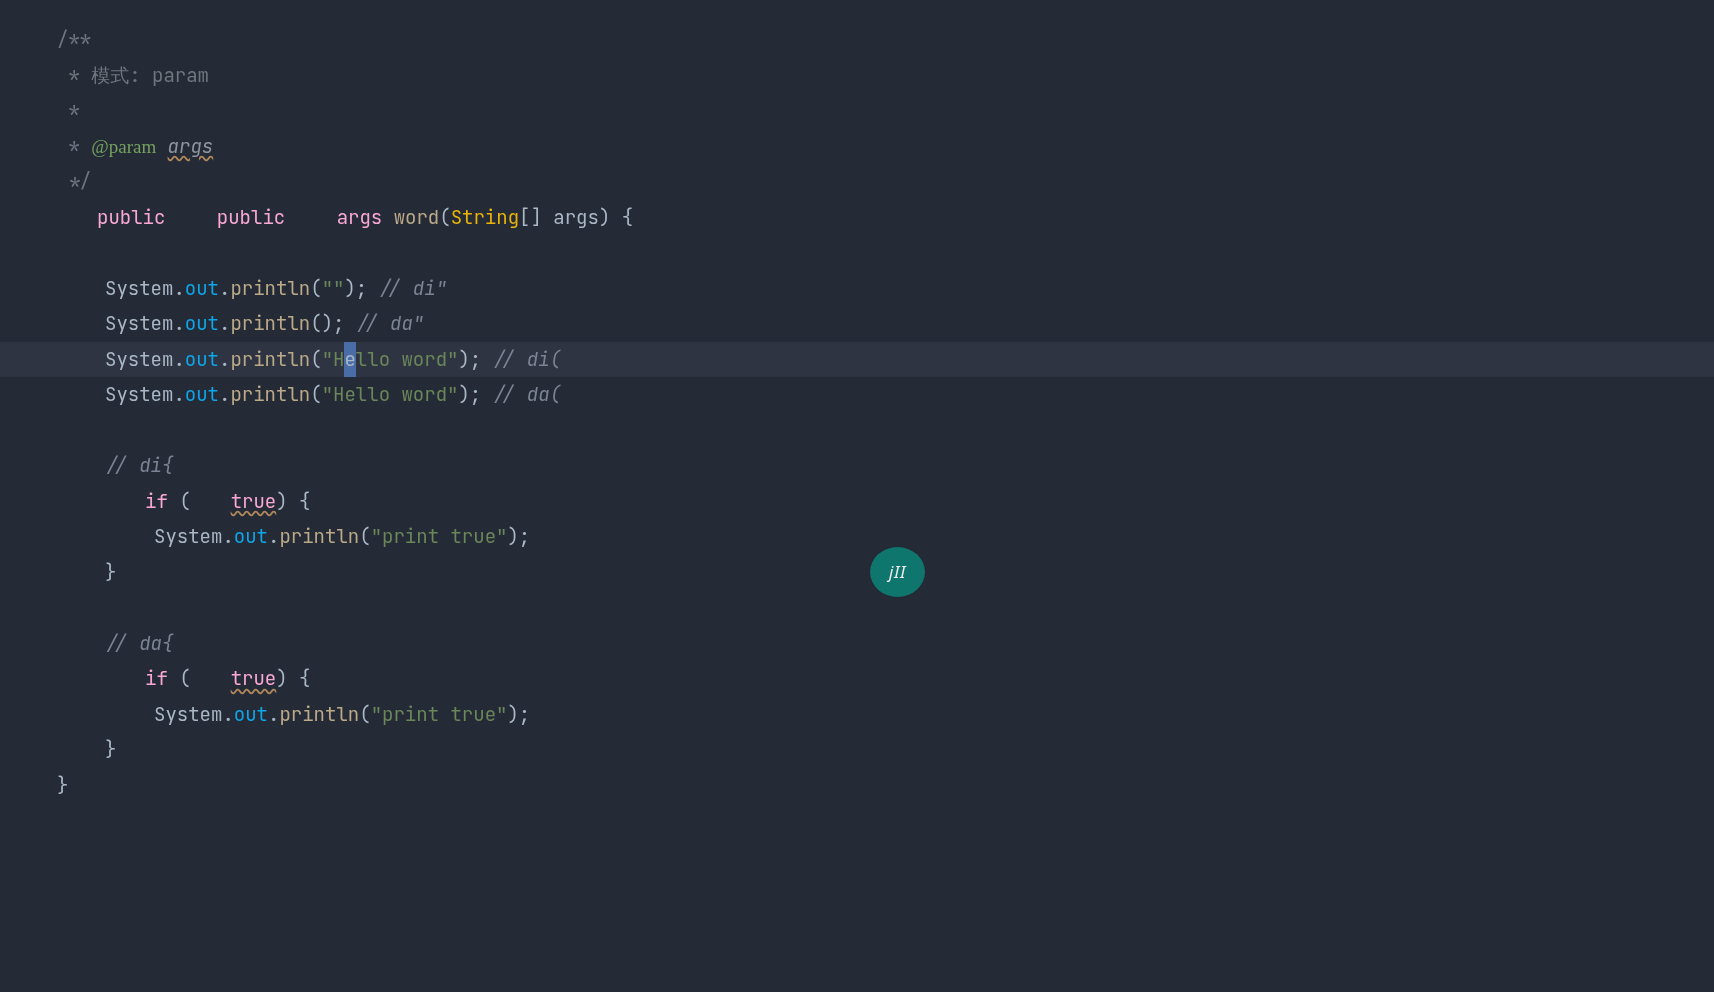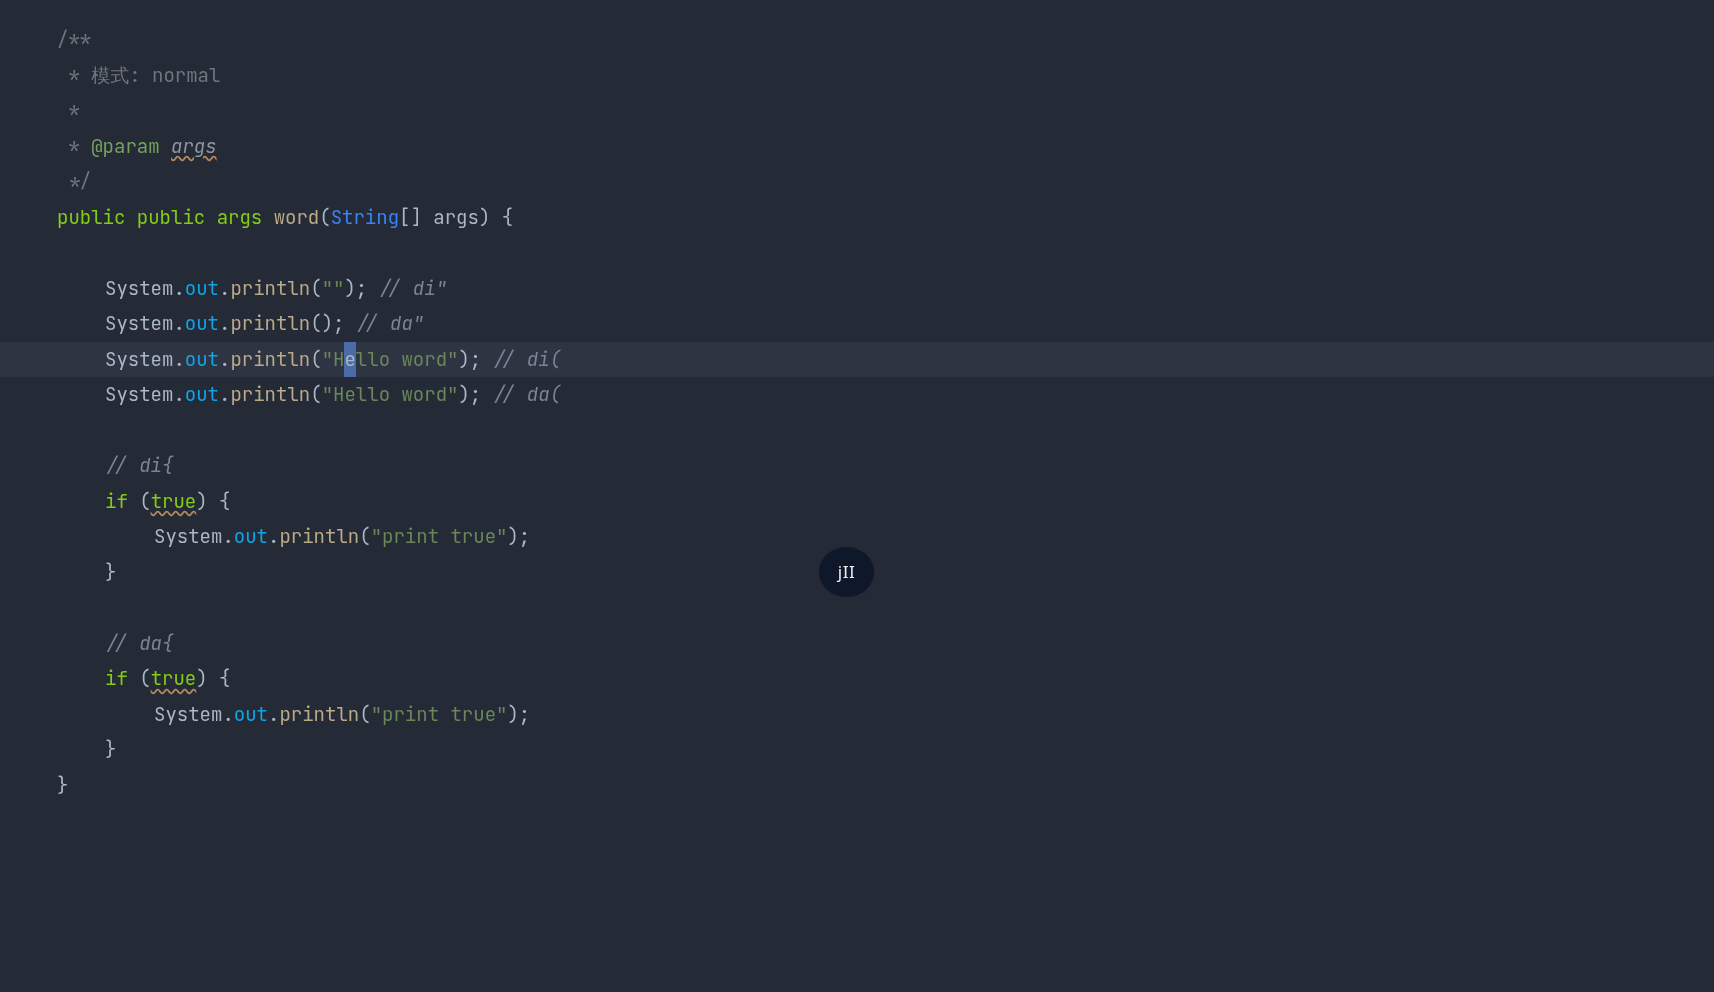--- a/index.html
+++ b/index.html
@@ -26,65 +26,66 @@
     display: flex;
     align-items: center;
   }
   .line.highlighted {
     background: #2E3442;
   }
   .indent1 { padding-left: 105px; }
   .indent2 { padding-left: 154px; }
   .comment-italic { color: #7A8494; font-style: italic; }
   .doc-comment { color: #70767E; }
-  .doc-tag { color: #75A15E; }
+  .doc-tag { color: #75A15E; font-family: Liberation Serif, serif; }
   .doc-param { color: #8F95A0; font-style: italic; }
-  .keyword { color: #84cc16; }
+  .keyword { color: #f9a8d4; margin-left: 40px; }
   .field { color: #0ea5e9; }
   .method { color: #BBAA88; }
   .string { color: #6A8759; }
-  .class-name { color: #3b82f6; }
+  .class-name { color: #eab308; }
   .punct { color: #A9B7C6; }
   .underline-wavy {
     text-decoration-line: underline;
     text-decoration-style: wavy;
     text-decoration-color: #B0885A;
     text-underline-offset: 3px;
   }
   .sel {
     background: #4A6DA7;
     color: #A9B7C6;
   }
 
   .key-bubble {
     position: absolute;
-    left: 819px;
+    left: 870px;
     top: 547px;
     width: 55px;
     height: 50px;
     border-radius: 50%;
-    background: #0f172a;
+    background: #0f766e;
     color: #ECECEC;
     display: flex;
     align-items: center;
     justify-content: center;
     font-family: ui-sans-serif, system-ui, -apple-system, sans-serif;
     font-size: 17px;
     letter-spacing: 0.5px;
     box-shadow: 0 0 0 1px rgba(0,0,0,0.05);
+    font-style: italic;
   }
 </style>
 </head>
 <body>
 
 <div class="editor">
 
   <div class="line"><span class="doc-comment">/**</span></div>
 
-  <div class="line"><span class="doc-comment"> * </span><span class="doc-comment">模式: normal</span></div>
+  <div class="line"><span class="doc-comment"> * </span><span class="doc-comment">模式: param</span></div>
 
   <div class="line"><span class="doc-comment"> *</span></div>
 
   <div class="line"><span class="doc-comment"> * </span><span class="doc-tag">@param</span><span class="doc-comment"> </span><span class="doc-param underline-wavy">args</span></div>
 
   <div class="line"><span class="doc-comment"> */</span></div>
 
   <div class="line"><span class="keyword">public</span><span> </span><span class="keyword">public</span><span> </span><span class="keyword">args</span><span> </span><span class="method">word</span><span class="punct">(</span><span class="class-name">String</span><span class="punct">[]</span><span class="punct"> args</span><span class="punct">) {</span></div>
 
   <div class="line"></div>

